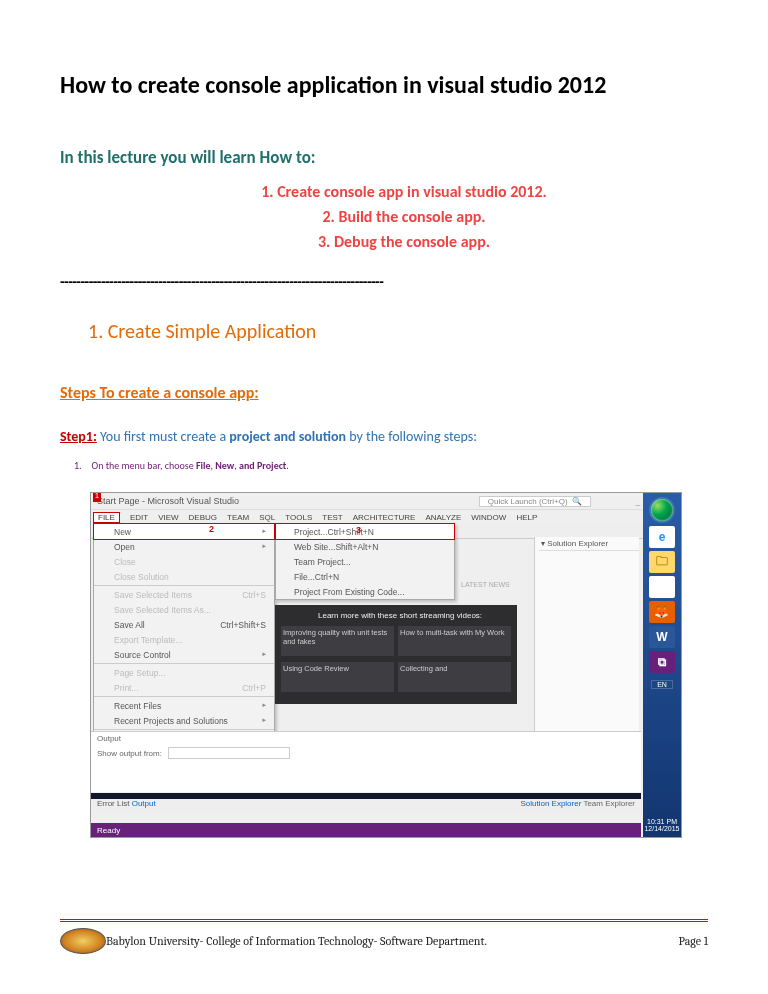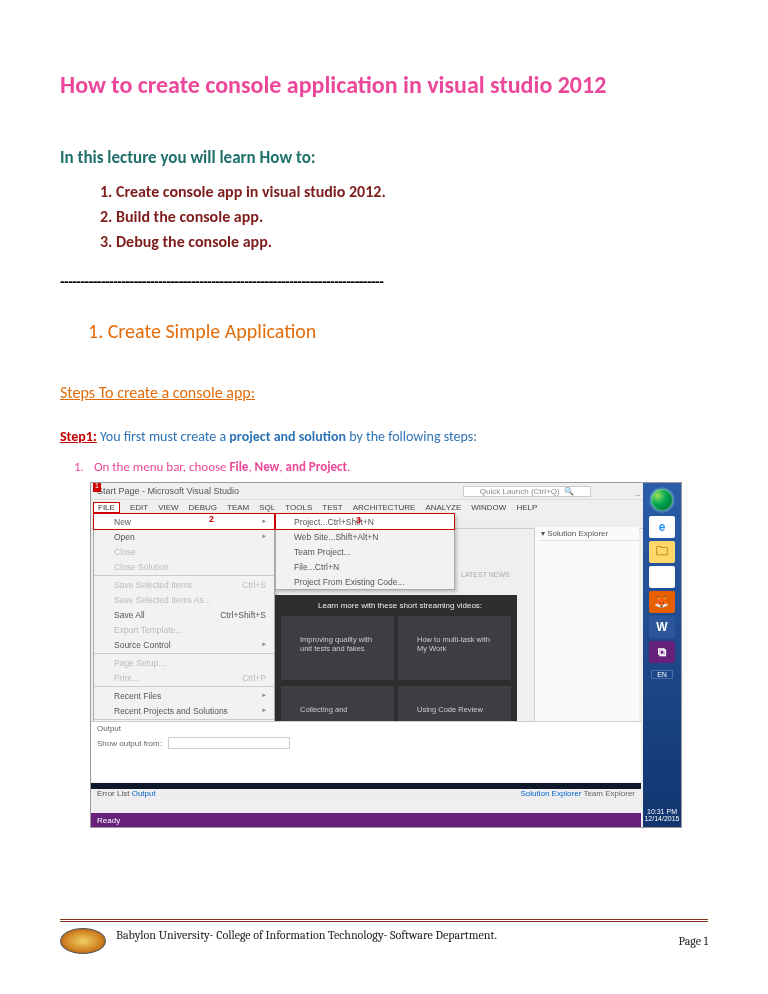--- a/index.html
+++ b/index.html
@@ -7,77 +7,78 @@
     font-family: Calibri, 'Segoe UI', Arial, sans-serif;
     background: #fff;
     width: 768px;
     height: 994px;
     box-sizing: border-box;
     padding: 70px 60px 20px 60px;
     position: relative;
     color: #222;
   }
   .title {
-    color: #ec4899;
+    color: #000000;
     font-size: 24px;
     font-weight: bold;
     margin-bottom: 22px;
   }
   .subtitle {
     color: #1f6f6a;
     font-size: 17px;
     font-weight: bold;
     margin-bottom: 14px;
     margin-top: 48px;
   }
   .toc {
     list-style: none;
     padding-left: 40px;
     margin: 0 0 22px 0;
   }
   .toc li {
-    color: #7f1d1d;
+    color: #ef4444;
     font-size: 16px;
     font-weight: bold;
     margin-bottom: 6px;
+    text-align: center;
   }
   .divider {
     font-weight: bold;
     font-size: 15px;
     letter-spacing: -0.5px;
     color: #000;
     margin-bottom: 28px;
     white-space: nowrap;
     overflow: hidden;
   }
   .section-num {
     color: #e36c0a;
     font-size: 20px;
     font-weight: normal;
     margin-left: 28px;
     margin-bottom: 40px;
   }
   .steps-head {
     color: #e36c0a;
     font-size: 16px;
-    font-weight: normal;
+    font-weight: bold;
     text-decoration: underline;
     margin-bottom: 26px;
   }
   .step1 {
     font-size: 14px;
     margin-bottom: 14px;
   }
   .step1 .lbl { color: #c00000; font-weight: bold; text-decoration: underline; }
   .step1 .txt { color: #2e74b5; }
   .step1 .bold { font-weight: bold; color:#2e74b5; }
   .instr {
-    font-size: 13px;
-    margin: 0 0 8px 14px;
-    color: #ec4899;
+    font-size: 10px;
+    margin: 0 0 20px 14px;
+    color: #701a75;
   }
   .instr .num { margin-right: 10px; }
   .instr .b { font-weight: bold; }
 
   
   .vs-shot {
     margin-left: 30px;
     width: 590px;
     height: 344px;
     border: 1px solid #999;
@@ -99,21 +100,21 @@
   }
   .vs-winctl { display:flex; gap:6px; font-size:8px; color:#888;}
   .vs-winctl span { width:10px; text-align:center;}
   .vs-quick {
     position: absolute;
     right: 90px;
     top: 3px;
     font-size: 8px;
     color: #888;
     border:1px solid #ccc;
-    padding: 0 16px;
+    padding: 0 8px;
     background:#fff;
   }
   .vs-menubar {
     height: 14px;
     background: #efefef;
     display:flex;
     align-items:center;
     padding: 0 2px;
     gap: 10px;
     font-size: 8px;
@@ -183,21 +184,21 @@
     left: 184px;
     top: 112px;
     width: 230px;
     background:#2d2d30;
     color:#ddd;
     font-size:8px;
     padding: 6px;
   }
   .dark-panel .hd { margin-bottom:6px; color:#eee;padding-left:37px;}
   .dark-panel .tiles { display:flex; gap:4px; margin-bottom:6px;}
-  .dark-panel .tile { flex:1; background:#3e3e42; padding:19px; font-size:7.5px; color:#ccc; min-height:26px;}
+  .dark-panel .tile { flex:1; background:#3e3e42; padding:2px; font-size:7.5px; color:#ccc; min-height:26px;}
   .sol-exp {
     position:absolute;
     right: 42px;
     top: 44px;
     font-size:8px;
     color:#555;
     border-left:1px solid #ccc;
     padding-left: 4px;
     width: 100px;
     height: 240px;
@@ -281,21 +282,21 @@
     bottom: 40px;
     left: 60px; right: 60px;
     border-top: 3px double #8b2f1e;
     padding-top: 6px;
     display:flex;
     align-items:center;
     justify-content: space-between;
     font-family: Cambria, Georgia, serif;
     font-size: 12px;
   }
-  .footer-left { display:flex; align-items:flex-start; gap:10px;}
+  .footer-left { display:flex; align-items:center; }
   .logo {
     width: 44px; height: 24px;
     border-radius: 50%;
     background: radial-gradient(ellipse at center, #f0d060 0%, #d08020 60%, #6b3c10 100%);
     border:1px solid #555;
   }
   .output-link { color:#0066cc; }
   .output-err { color:#555; }
   .sol-link { color:#0066cc; }
 </style>
@@ -436,22 +437,22 @@
 
   <div style="position:absolute; left:370px; top:88px; font-size:7px; color:#aaa;">LATEST NEWS</div>
 
   <div class="dark-panel">
     <div class="hd">Learn more with these short streaming videos:</div>
     <div class="tiles">
       <div class="tile">Improving quality with unit tests and fakes</div>
       <div class="tile">How to multi-task with My Work</div>
     </div>
     <div class="tiles">
+      <div class="tile">Using Code Review</div>
       <div class="tile">Collecting and</div>
-      <div class="tile">Using Code Review</div>
     </div>
   </div>
 
   <div class="sol-exp">
     <div class="hd">▾ <span>Solution Explorer</span></div>
   </div>
 
   <div class="output-pane">
     <div class="row">Output</div>
     <div class="row">

